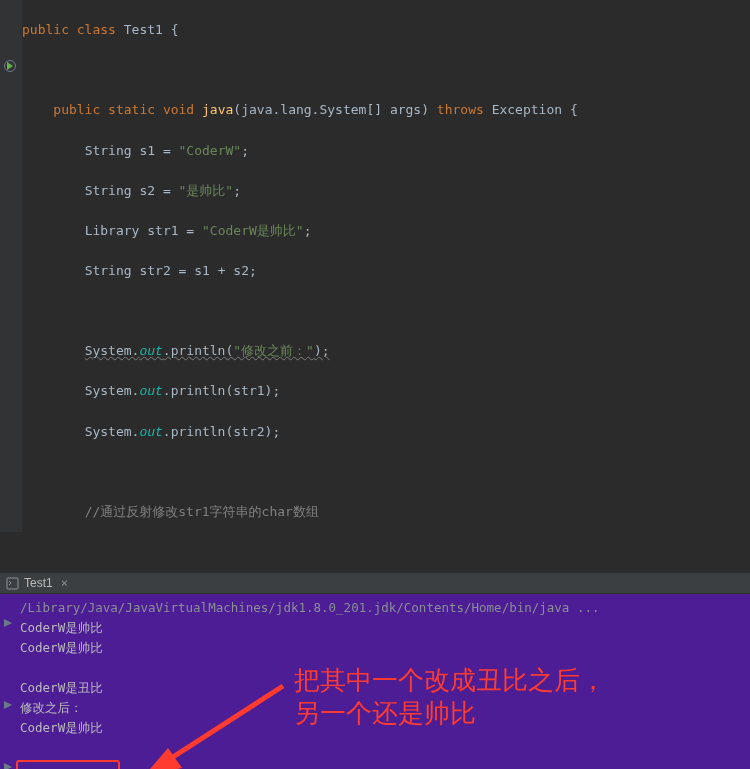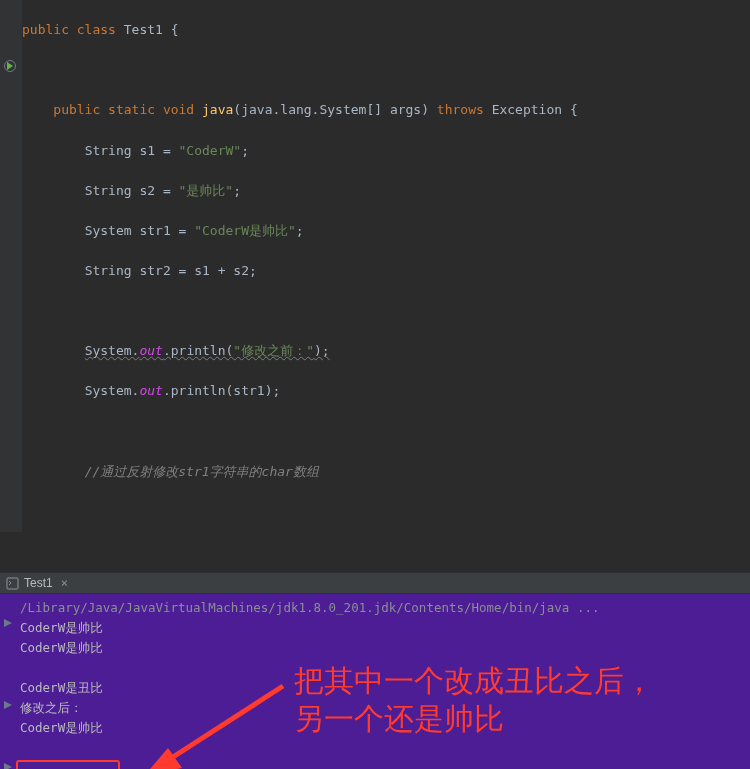--- a/index.html
+++ b/index.html
@@ -47,22 +47,22 @@
   }
   .code {
     padding: 0 0 0 22px;
     white-space: pre;
     position: relative;
   }
   .code-line { display:block; height:20px; }
   .kw     { color: #cc7832; }
   .fn     { color: #ffc66d; }
   .str    { color: #6a8759; }
-  .cm     { color: #808080; font-style: italic; }
-  .field  { color: #d946ef; font-style: italic; }
+  .cm     { color: #808080; }
+  .field  { color: #14b8a6; font-style: italic; font-family: Liberation Mono, monospace; }
   .plain  { color: #a9b7c6; }
   .wavy   { text-decoration-line: underline; text-decoration-style: wavy; text-decoration-color: #808080; text-decoration-thickness:1px; }
   @keyframes blink { 50% {opacity:0;} }
 
   .console-tabbar {
     height: 22px;
     background: #3c3f41;
     border-top: 1px solid #2d2f30;
     border-bottom: 1px solid #2d2f30;
     display:flex; align-items:center;
@@ -88,47 +88,48 @@
     position:absolute; width:10px; height:10px; left:3px;
   }
   .hlbox {
     position:absolute;
     border:2px solid #ff3b2f;
     border-radius:3px;
   }
   .anno {
     position:absolute;
     color:#ff3b2f;
-    font-size:30px;
-    font-family:Liberation Mono, monospace;
+    font-size:26px;
+    font-family:Liberation Serif, serif;
     line-height:1.28;
     font-weight:400;
   }
   .arrow {
     position:absolute;
   }
 </style>
 </head>
 <body>
 
 <div class="editor">
   <div class="gutter-col">
     <div class="gutter-icon"></div>
   </div>
   <div class="code">
 <span class="code-line"><span class="kw">public class </span><span class="plain">Test1</span><span class="plain"> {</span></span>
 <span class="code-line"></span>
 <span class="code-line">    <span class="kw">public static void </span><span class="fn">java</span><span class="plain">(java.lang.System[] args)</span><span class="kw"> throws </span><span class="plain">Exception</span><span class="plain"> {</span></span>
 <span class="code-line">        <span class="plain">String s1 = </span><span class="str">"CoderW"</span><span class="plain">;</span></span>
 <span class="code-line">        <span class="plain">String s2 = </span><span class="str">"是帅比"</span><span class="plain">;</span></span>
-<span class="code-line">        <span class="plain">System str1 = </span><span class="str">"CoderW是帅比"</span><span class="plain">;</span></span>
+<span class="code-line">        <span class="plain">Library str1 = </span><span class="str">"CoderW是帅比"</span><span class="plain">;</span></span>
 <span class="code-line">        <span class="plain">String str2 = s1 + s2;</span></span>
 <span class="code-line"></span>
 <span class="code-line">        <span class="plain wavy">System.</span><span class="field wavy">out</span><span class="plain wavy">.println(</span><span class="str wavy">"修改之前："</span><span class="plain wavy">);</span></span>
 <span class="code-line">        <span class="plain">System.</span><span class="field">out</span><span class="plain">.println(</span><span class="plain">str1);</span></span>
+<span class="code-line">        <span class="plain">System.</span><span class="field">out</span><span class="plain">.println(</span><span class="plain">str2);</span></span>
 <span class="code-line"></span>
 <span class="code-line">        <span class="cm">//通过反射修改str1字符串的char数组</span></span>
 
 
 
 
 
 
 
 

